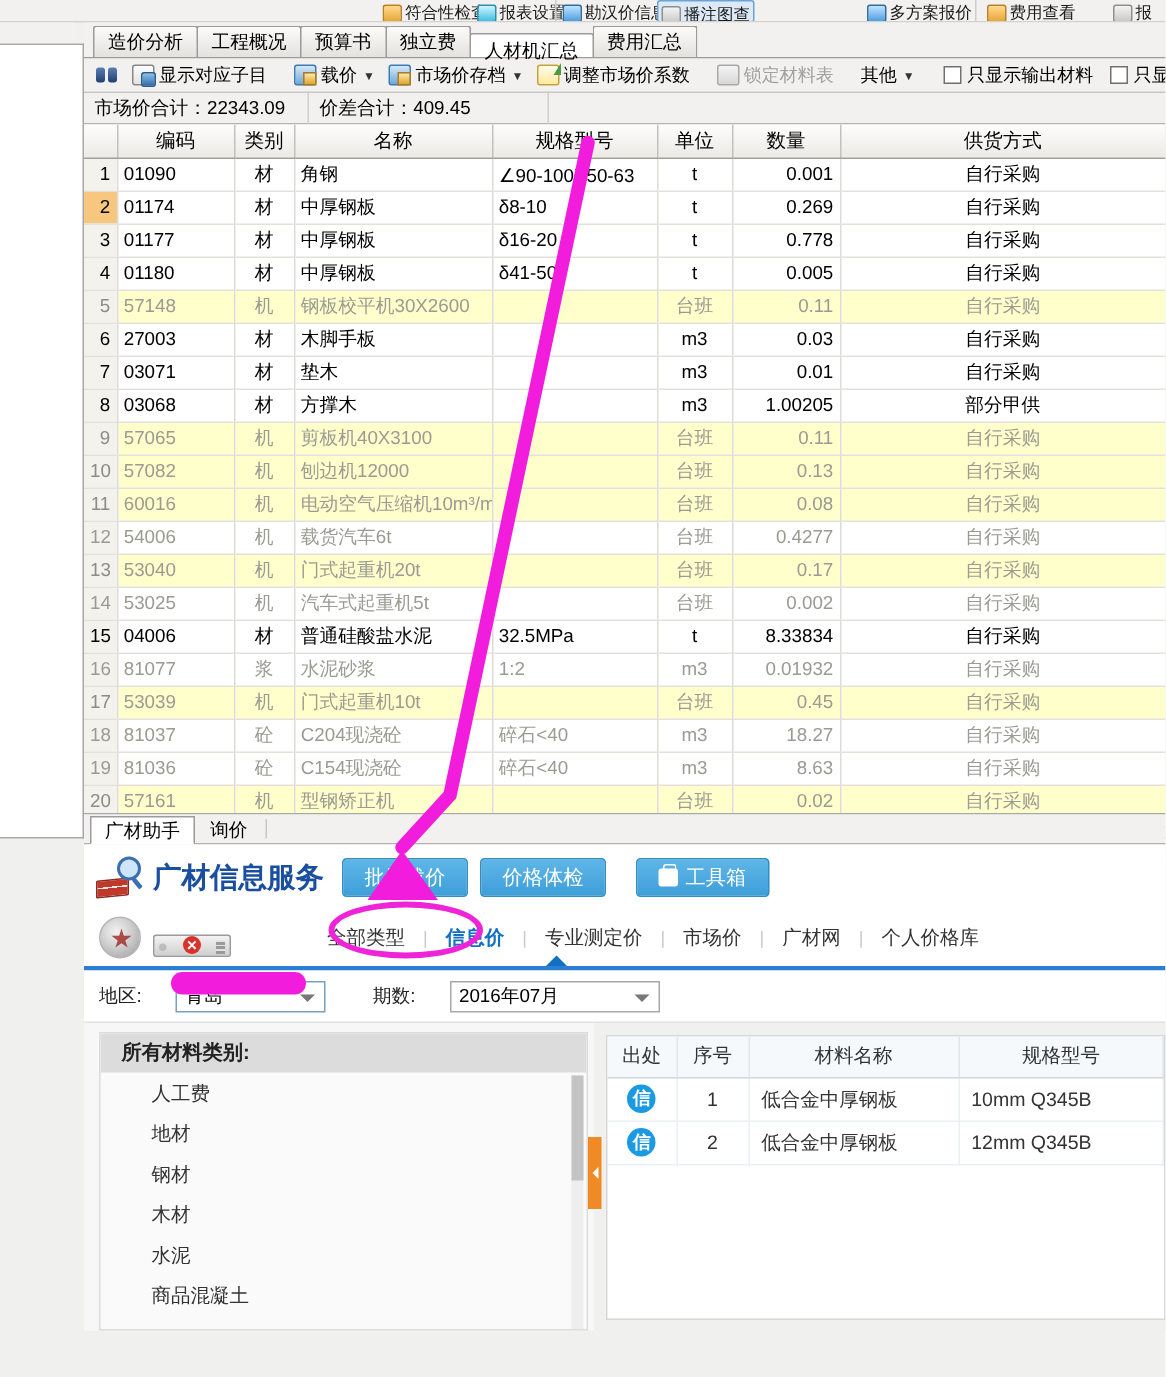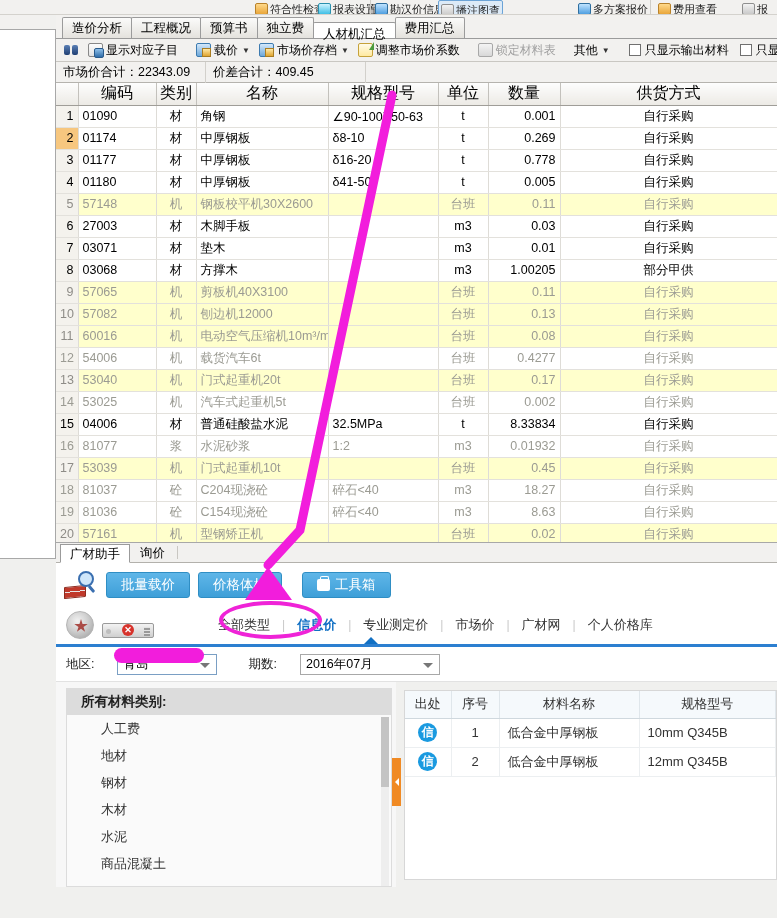--- a/index.html
+++ b/index.html
@@ -136,21 +136,21 @@
 
   
   .grid-wrap {
     position: absolute; left: 56px; top: 83px; width: 721px; height: 476px;
     background: #fff; overflow: hidden; border-bottom: 1px solid #a8a8a8;
   }
   table.grid { border-collapse: collapse; width: 721px; table-layout: fixed; }
   table.grid th {
     height: 22px; background: linear-gradient(#fdfdfd,#eceae5);
     border-right: 1px solid #c3c1bc; border-bottom: 1px solid #9f9d98;
-    font-weight: normal; font-size: 16px; color: #000; text-align: center;
+    font-weight: normal; font-size: 13px; color: #000; text-align: center;
     padding: 0;
   }
   table.grid td {
     height: 22px; border-right: 1px solid #dedcd7; border-bottom: 1px solid #e3e1dc;
     font-size: 12.5px; color: #000; padding: 0 4px; overflow: hidden;
     white-space: nowrap;
   }
   tr.row-hl td { background: #ffffcc; color: #9b9b93; }
   tr.row-hl td.c-idx { background: #f4f2ed; color: #8e8c87; }
   tr.row-dim td { color: #9b9b93; }
@@ -712,20 +712,21 @@
       <div class="bp-tab">询价</div>
       <div class="bp-tab-sep"></div>
     </div>
 
     <div class="brand-row">
       <div class="brand-logo">
         <div class="brick"></div>
         <div class="mag-circle"></div>
         <div class="mag-handle"></div>
       </div>
+      <div class="brand-name">广材信息服务</div>
       <div class="bbtn" style="margin-left:4px;">
         <span>批量载价</span>
       </div>
       <div class="bbtn">
         <span>价格体检</span>
       </div>
       <div class="bbtn" style="margin-left:12px;">
         <span class="bico"></span>
         <span>工具箱</span>
       </div>

